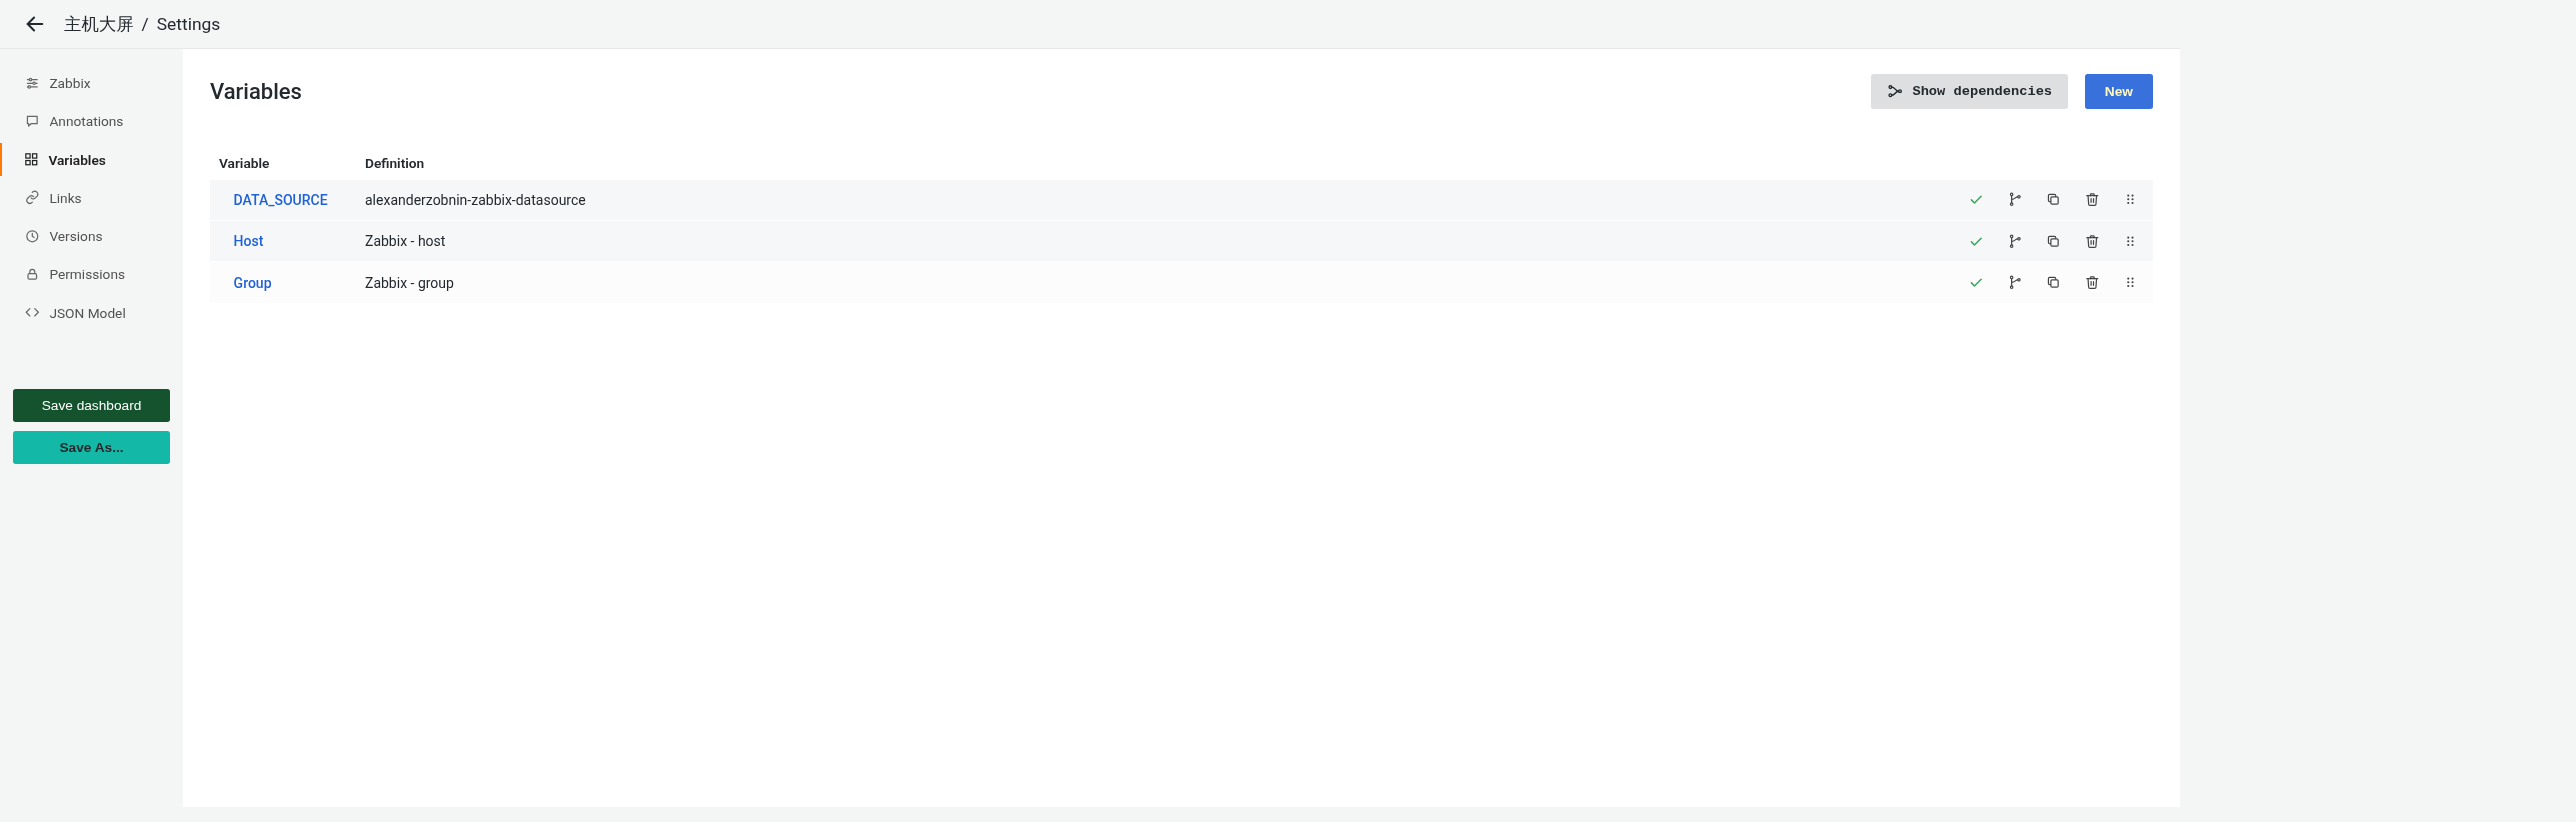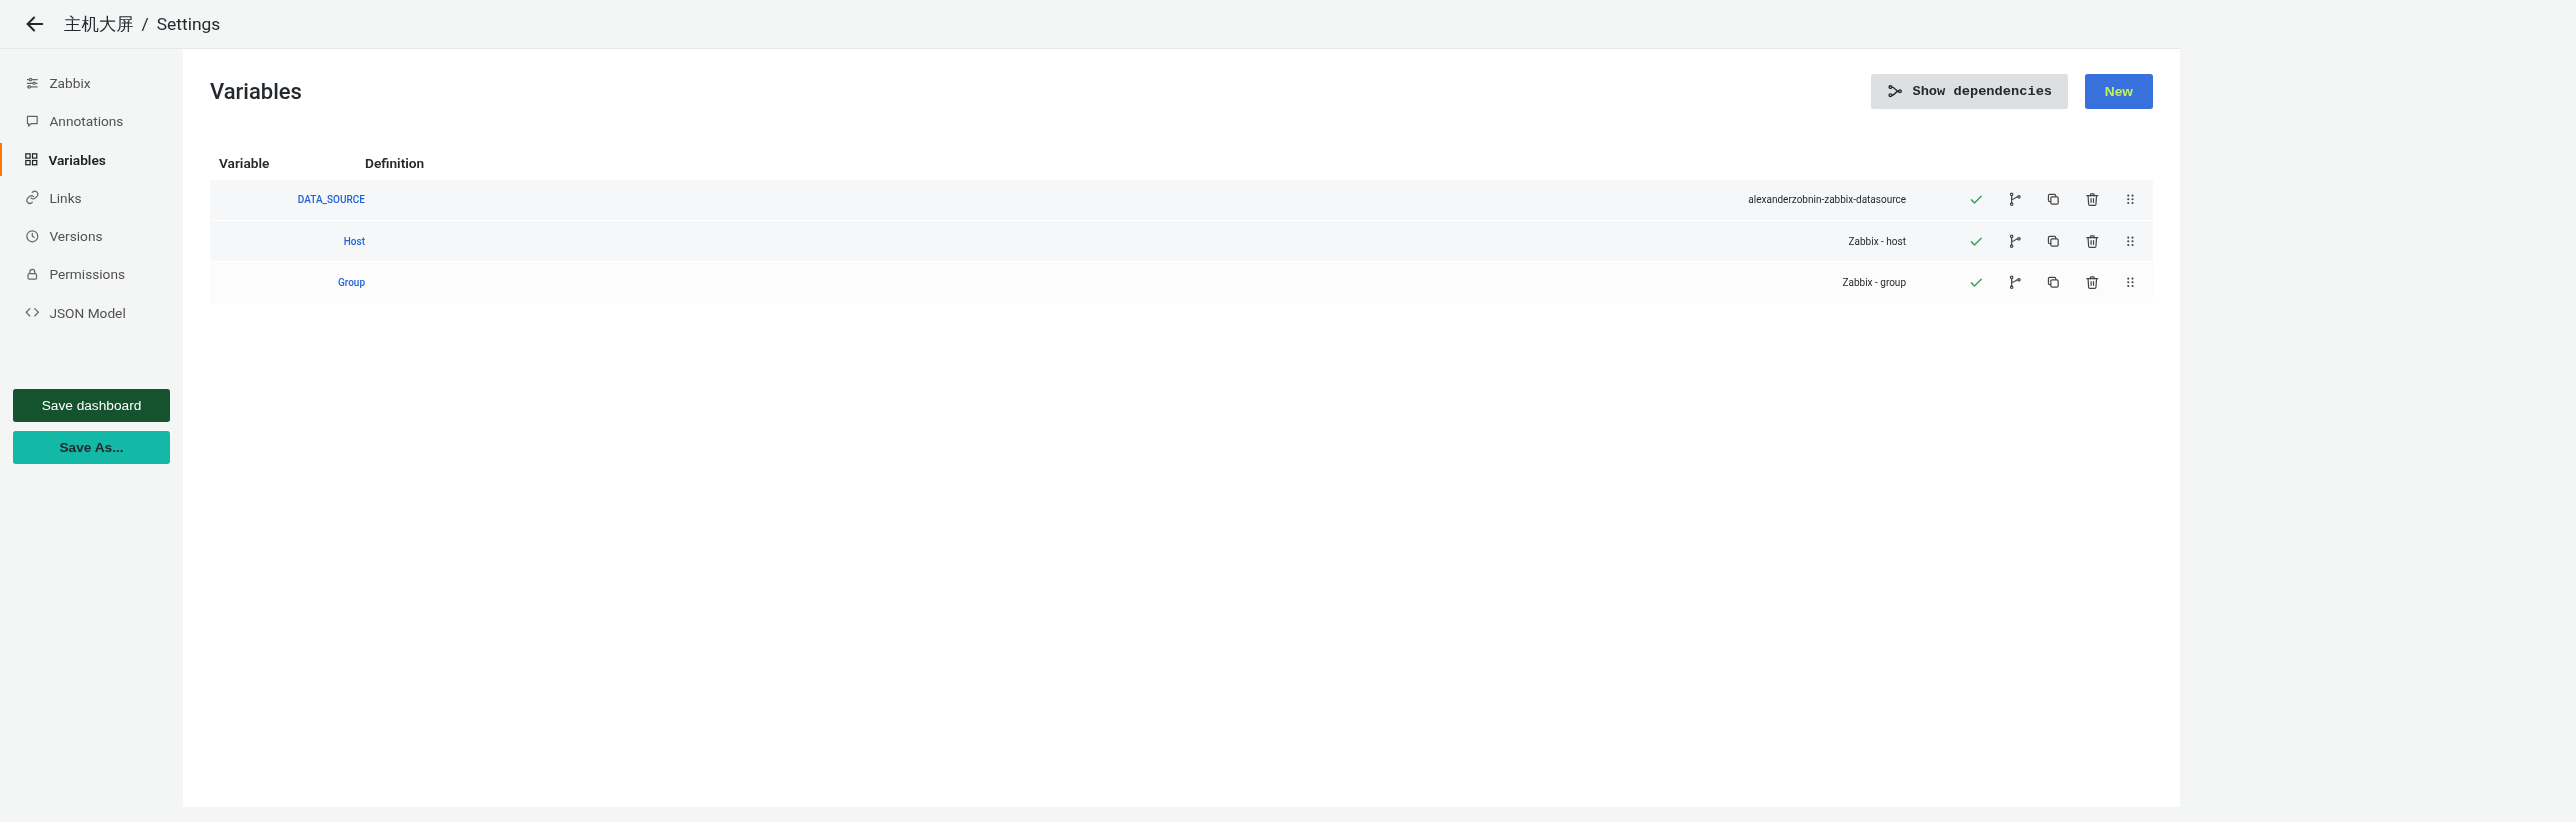--- a/index.html
+++ b/index.html
@@ -93,38 +93,37 @@
     justify-content: space-between;
     margin-bottom: 37px;
   }
   .page-title { font-size: 22px; font-weight: 500; }
   .main-header-actions { display:flex; gap:16.4px; }
   .btn-deps {
     background:#dedfe1; color:#24292e; font-weight:600;
     display:flex; align-items:center; gap:9px; padding:9px 16.4px;
     border:none; border-radius:2.7px; cursor:pointer; font-size:13.7px;font-family:Liberation Mono, monospace;
   }
-  .btn-new { background:#3871dc; color:#bef264; font-weight:600; padding:3px 20px; border:none; border-radius:2.7px; cursor:pointer; font-size:13.7px;}
+  .btn-new { background:#3871dc; color:#fef9c3; font-weight:600; padding:3px 20px; border:none; border-radius:2.7px; cursor:pointer; font-size:13.7px;}
 
   
   .vars-table { width:100%; }
   .vars-head {
     display:grid;
     grid-template-columns: 146px 1fr 238px;
     padding: 9px 9px;
     font-weight:600;
     font-size:13.7px;
   }
   .vars-row {
     display:grid;
     grid-template-columns: 146px 1fr 238px;
     align-items:center;
     padding: 12px 9px;
-    font-size:10px;
-    text-align:right;
+    font-size:14px;
   }
   .vars-row { background:#f6f7f8; border-bottom: 0.9px solid #fff; }
   .vars-row .var-name { color:#1f62d6; font-weight:500; padding-left:14.6px; cursor:pointer;}
   .vars-row.alt { background:#fcfcfc; }
   .row-actions { display:flex; justify-content:flex-end; gap:22px; align-items:center; padding-right:5.5px;}
   .row-icon { width:16.4px; height:16.4px; display:inline-flex; align-items:center; justify-content:center; cursor:pointer; color:#444; }
   .row-icon.check { color:#3ba55c; }
   .row-icon.drag { cursor:grab; }
 
   

